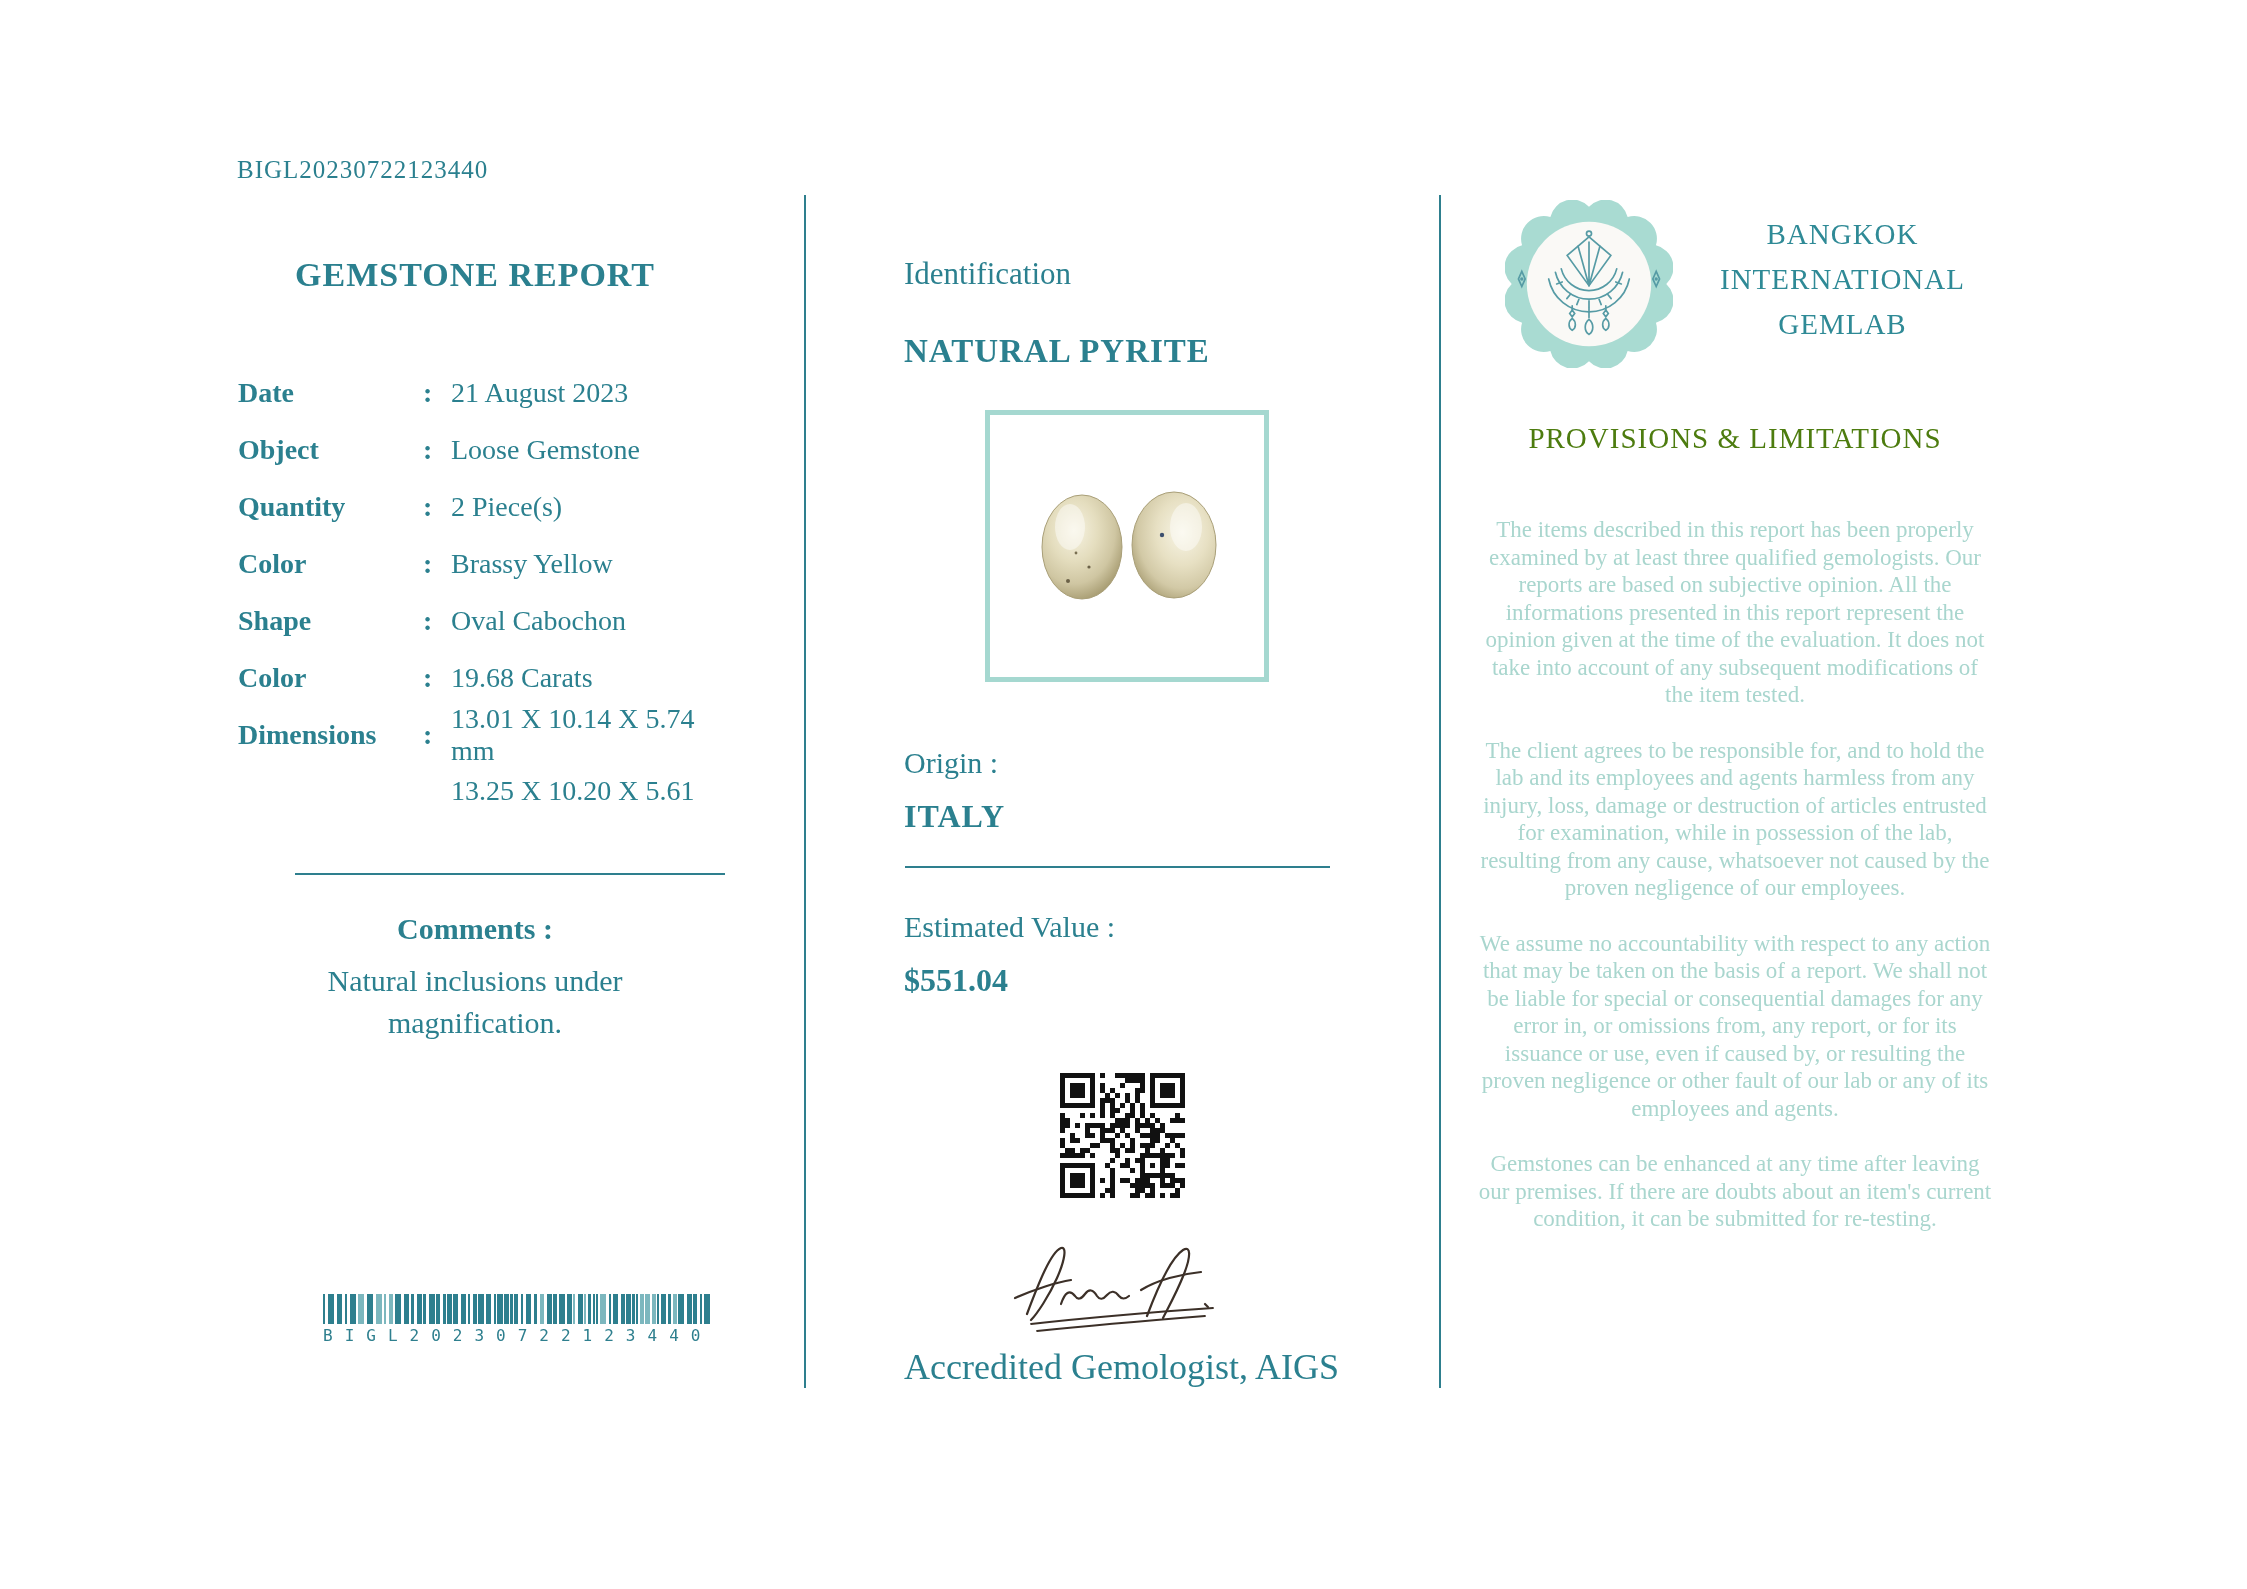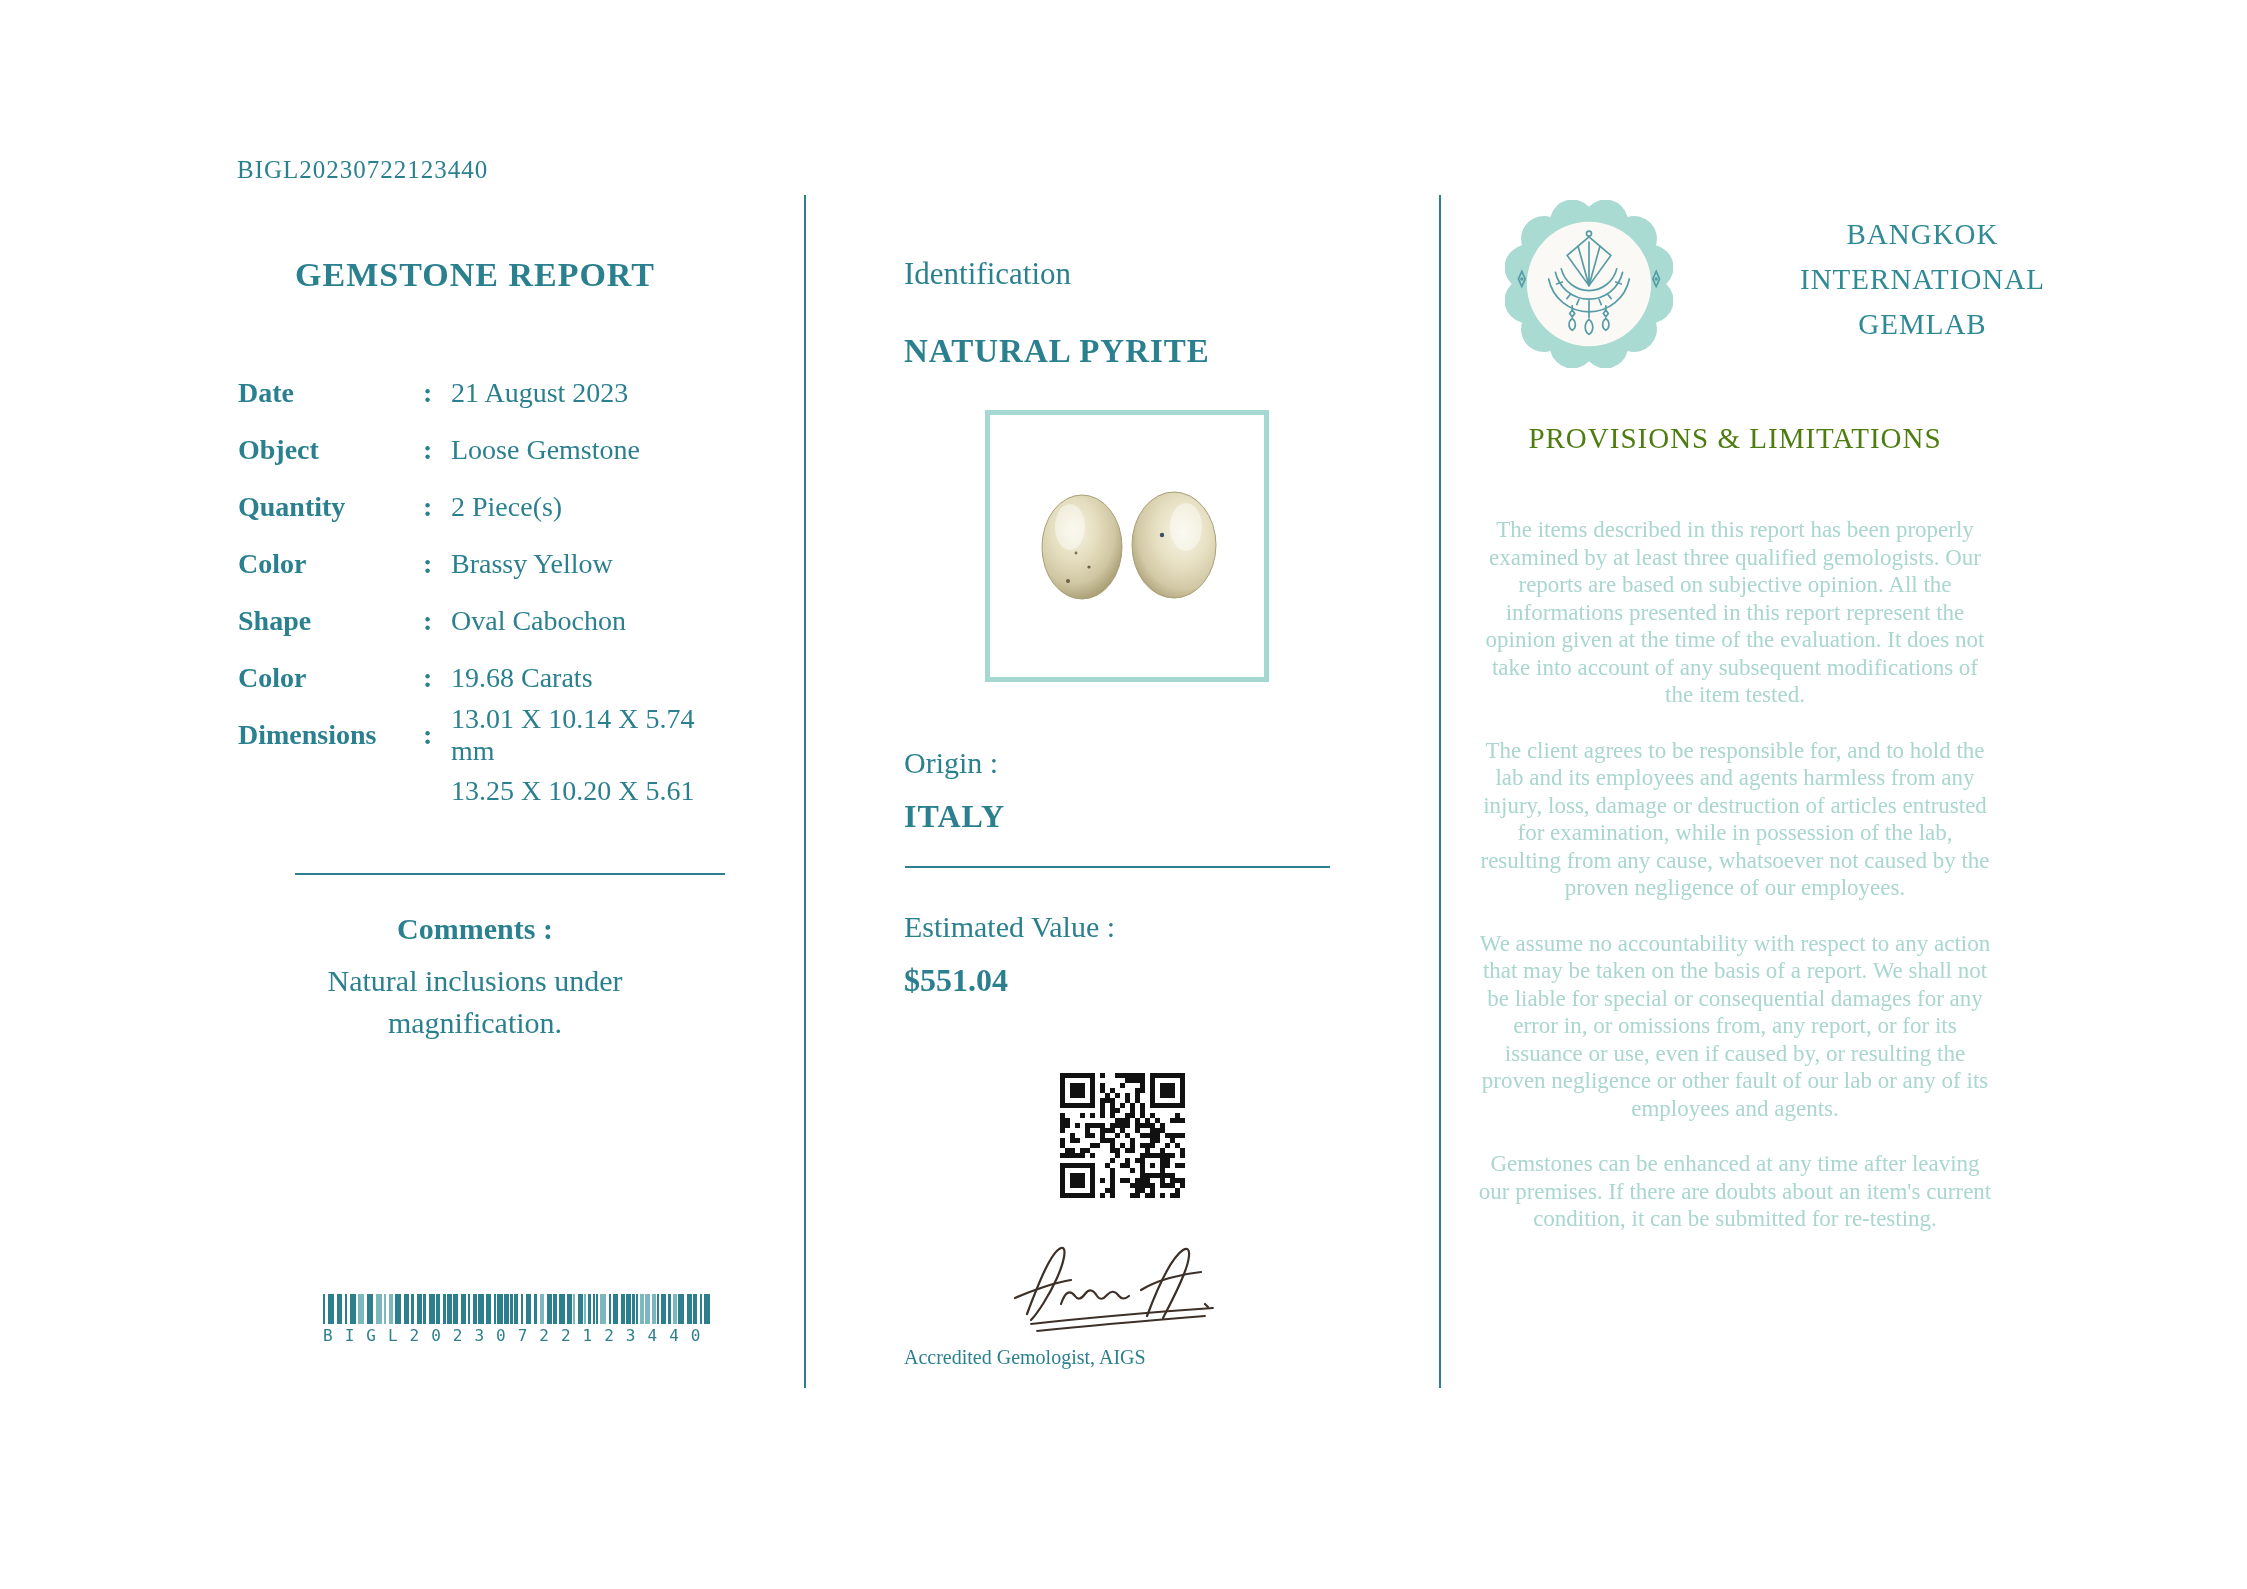--- a/index.html
+++ b/index.html
@@ -47,25 +47,25 @@
   .gem-photo { left:985px; top:410px; width:284px; height:272px;
     border:5px solid #a5d8d0; background:#ffffff; display:flex;
     align-items:center; justify-content:center; }
   .origin-label { top:746px; font-size:30px; }
   .origin-value { top:798px; font-size:32px; font-weight:bold; letter-spacing:1px; }
   .rule-mid { left:905px; top:866px; width:425px; }
   .est-label { top:910px; font-size:30px; }
   .est-value { top:962px; font-size:32px; font-weight:bold; }
   .qr { left:1060px; top:1073px; width:125px; height:125px; background:#ffffff; }
   .signature { left:1005px; top:1238px; width:235px; height:100px; }
-  .signatory { top:1346px; font-size:20px; }
+  .signatory { top:1346px; font-size:36px; }
 
   
   .logo { left:1505px; top:200px; width:168px; height:168px; }
-  .lab-name { left:1760px; top:212px; width:325px; text-align:center;
+  .lab-name { left:1680px; top:212px; width:325px; text-align:center;
     font-size:29px; line-height:45px; letter-spacing:1px; color:#2f8a96; }
   .prov-heading { left:1470px; top:422px; width:530px; text-align:center;
     font-size:29px; letter-spacing:1px; color:#4d7c0f; }
   .prov-paras { left:1478px; top:516px; width:514px; text-align:center; }
   .prov-paras p { font-size:23px; line-height:27.5px; 
     color:#a9d6ce; margin:0 0 28px 0; }
 </style>
 </head>
 <body>
 

